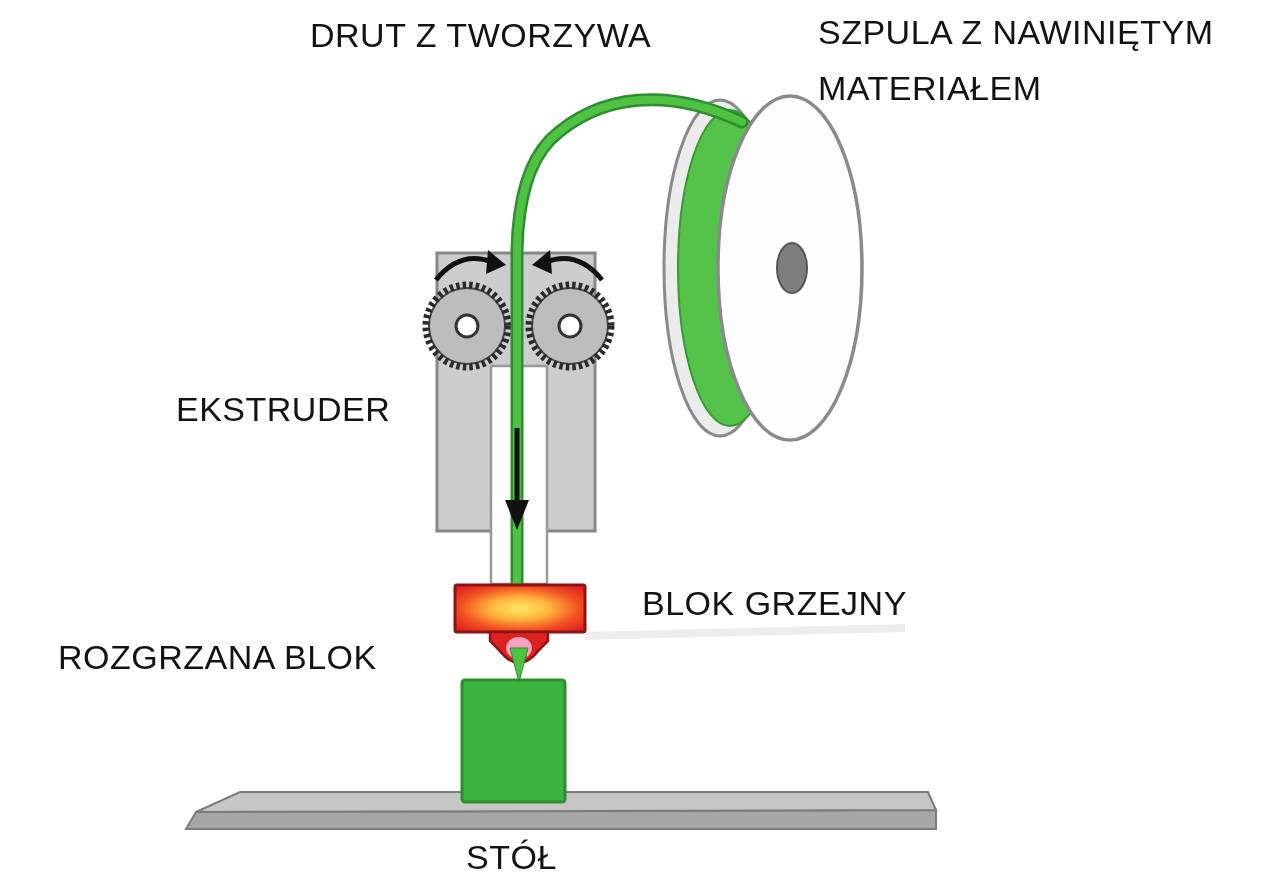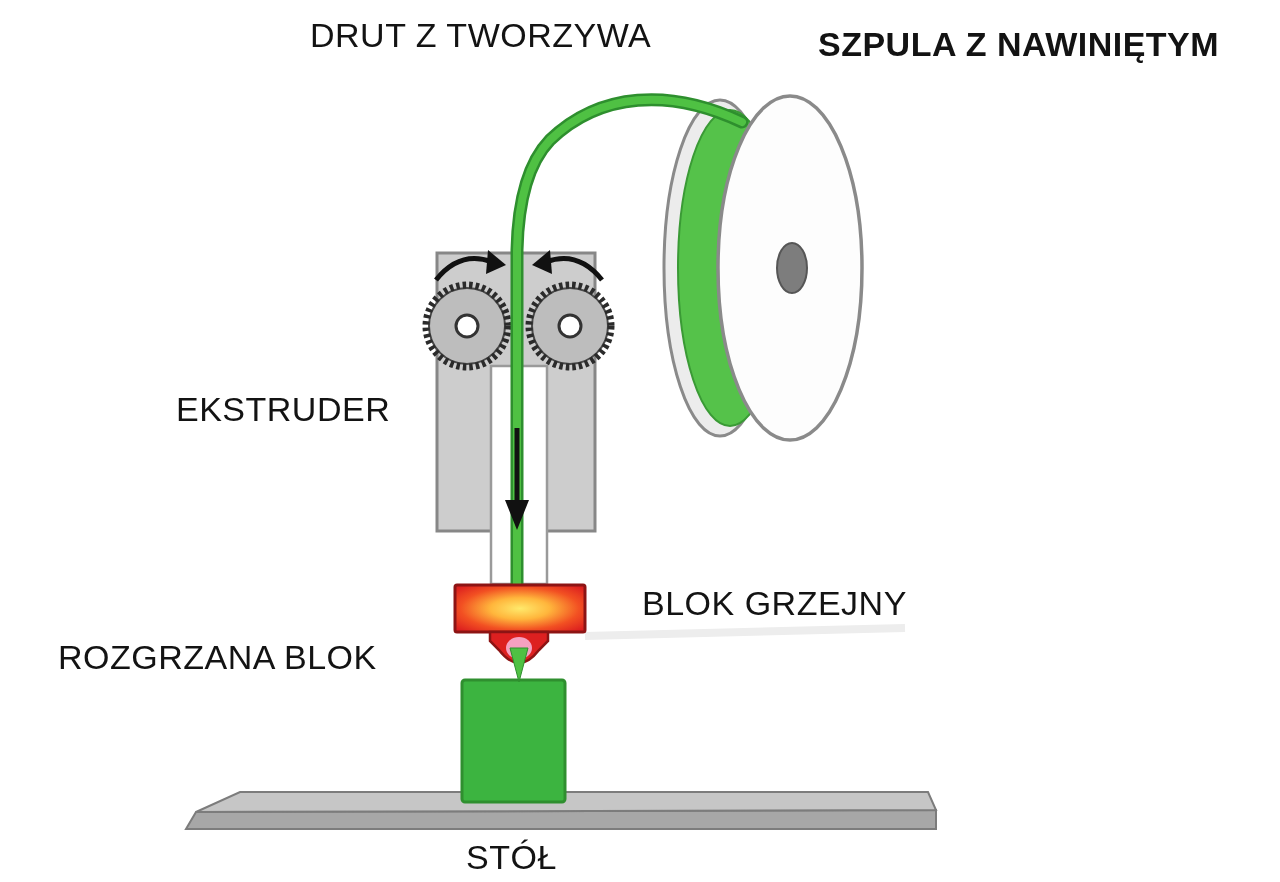--- a/index.html
+++ b/index.html
@@ -84,22 +84,23 @@
     <g>
       <path d="M 490 632 L 548 632 L 548 641 L 539 650 Q 519 676 499 650 L 490 641 Z" fill="#dd2020" stroke="#8d1414" stroke-width="2.5"></path>
       <ellipse cx="519" cy="648" rx="13" ry="11" fill="#f6a9c9" opacity="0.95"></ellipse>
     </g>
 
     <polygon points="510,648 528,648 519,682" stroke="#2e8f2e" stroke-width="1" fill="#4fc143"></polygon>
   </svg>
 
   <div class="label" style="left:310px;top:18px;">DRUT Z TWORZYWA</div>
 
-  <div class="label" style="left:818px;top:16px;font-weight:bold;">
+  <div class="label" style="left:818px;top:4px;">
     <span class="line">SZPULA Z NAWINIĘTYM</span>
+    <span class="line">MATERIAŁEM</span>
   </div>
 
   <div class="label" style="left:168px;top:392px;margin-left:8px;">EKSTRUDER</div>
 
   <div class="label" style="left:618px;top:586px;margin-left:24px;">BLOK GRZEJNY</div>
 
   <div class="label" style="left:58px;top:640px;">ROZGRZANA BLOK</div>
 
 
   <div class="label" style="left:466px;top:840px;">STÓŁ</div>

